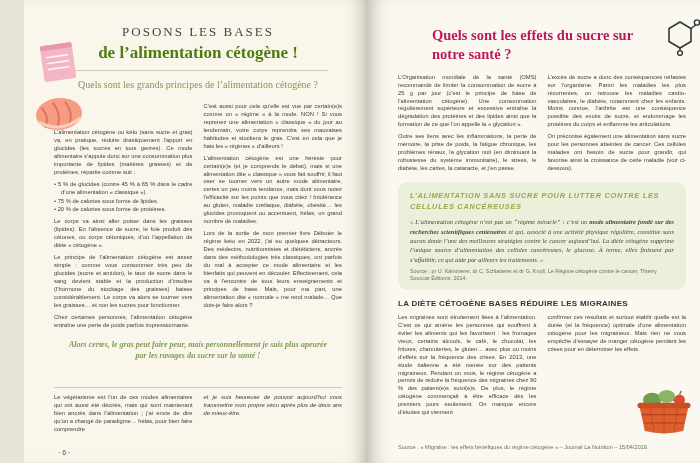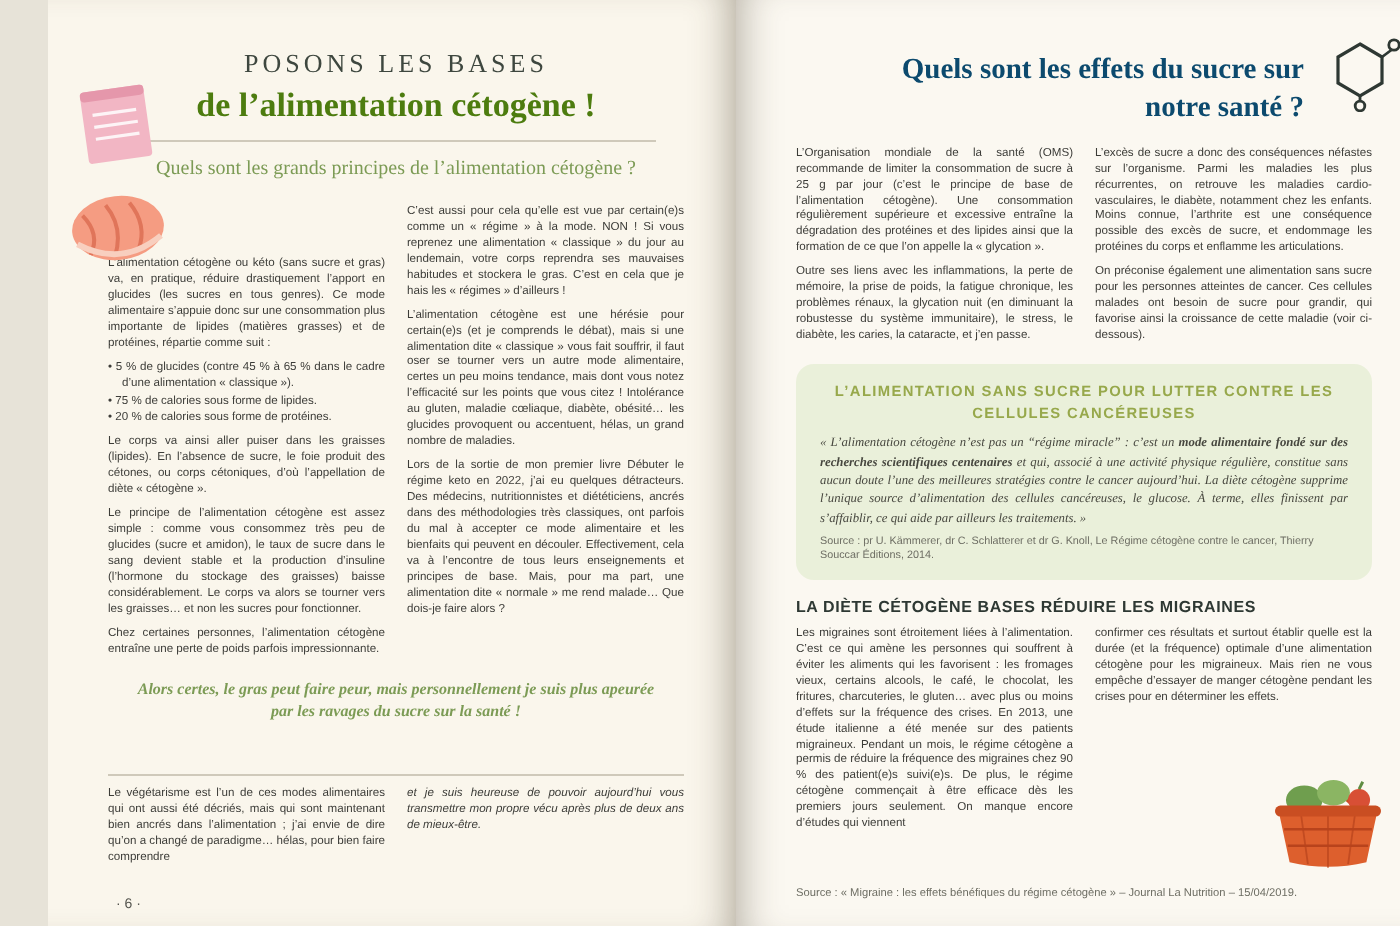--- a/index.html
+++ b/index.html
@@ -46,29 +46,29 @@
     font-family:"Liberation Serif",serif;font-style:italic;font-weight:bold;
     font-size:8px;color:#7c9b55;text-align:center;margin:5px 14px 25px;line-height:1.45;
   }
   .footer-rule{border:none;border-top:1px solid #cfc9ba;margin:0 0 6px;}
   .footer-cols .col p{margin:0;}
   .footer-italic{font-style:italic;}
   .page-num{position:absolute;left:34px;bottom:7px;font-size:7px;color:#55554f;}
   
   .r-title{
     font-family:"Liberation Serif",serif;font-size:14.5px;font-weight:bold;
-    color:#0c4a6e;text-align:right;margin:4px 34px 10px;line-height:1.3;
+    color:#be185d;text-align:left;margin:4px 34px 10px;line-height:1.3;
   }
   .molecule{position:absolute;top:14px;right:12px;}
   .callout{
     background:#eaf0da;border-radius:9px;padding:9px 12px 7px;margin:5px 0 9px;
   }
   .callout-title{
     font-size:7.4px;font-weight:bold;color:#97a84b;letter-spacing:.7px;
-    text-align:center;margin:0 0 5px;line-height:1.45;
+    text-align:left;margin:0 0 5px;line-height:1.45;font-style:italic;
   }
   .callout-body{
     font-family:"Liberation Serif",serif;font-style:italic;font-size:6.4px;
     line-height:1.45;color:#47473f;text-align:justify;margin:0 0 4px;
   }
   .callout-source{font-size:5.4px;color:#6e6e64;line-height:1.4;margin:0;font-style:normal;}
   .section-heading{
     font-size:8px;font-weight:bold;color:#2e3833;letter-spacing:.3px;margin:1px 0 6px;
   }
   .basket{position:absolute;right:16px;bottom:24px;}

